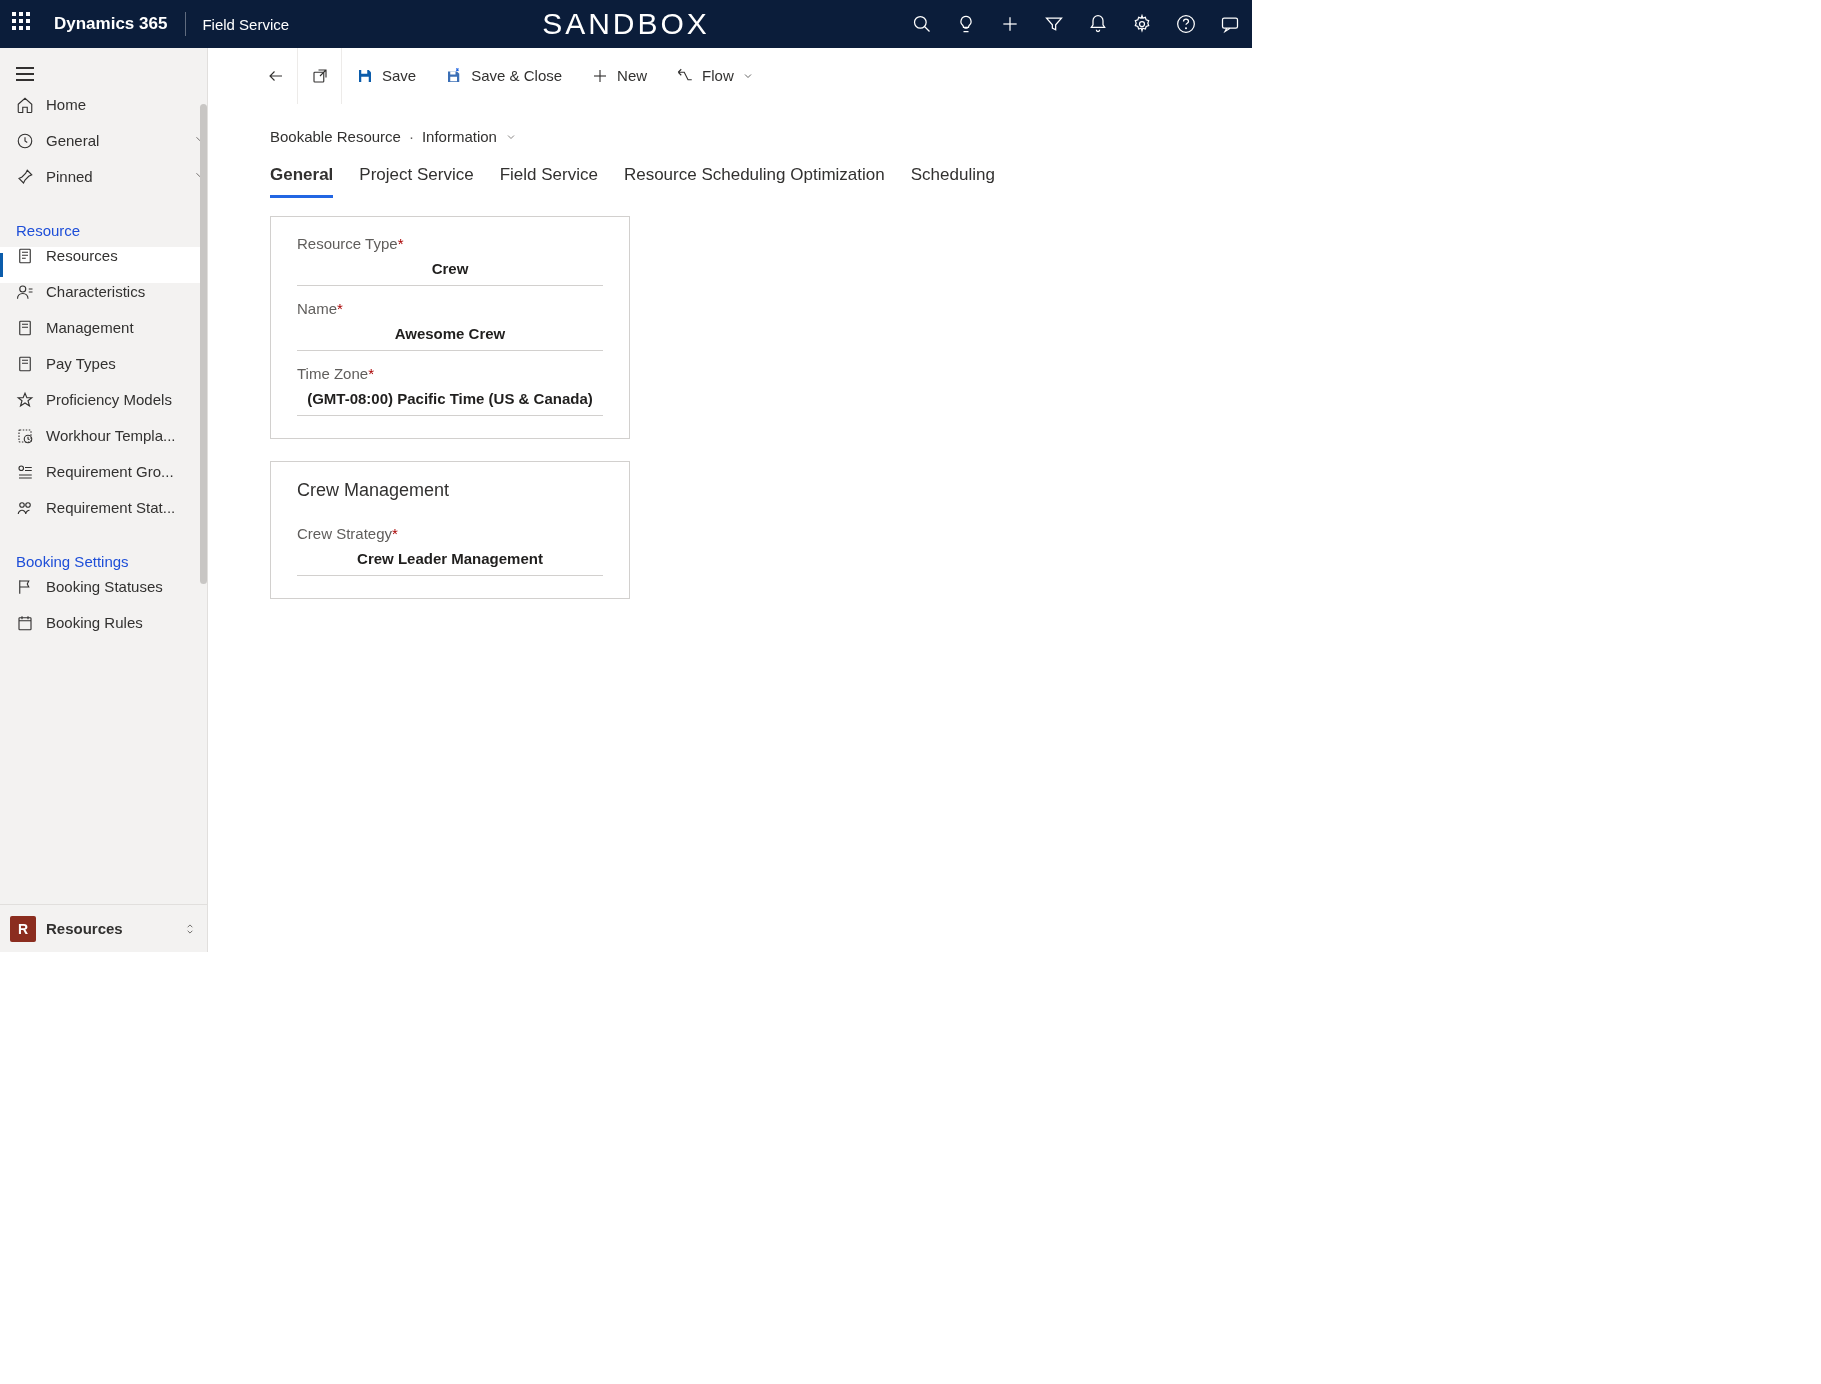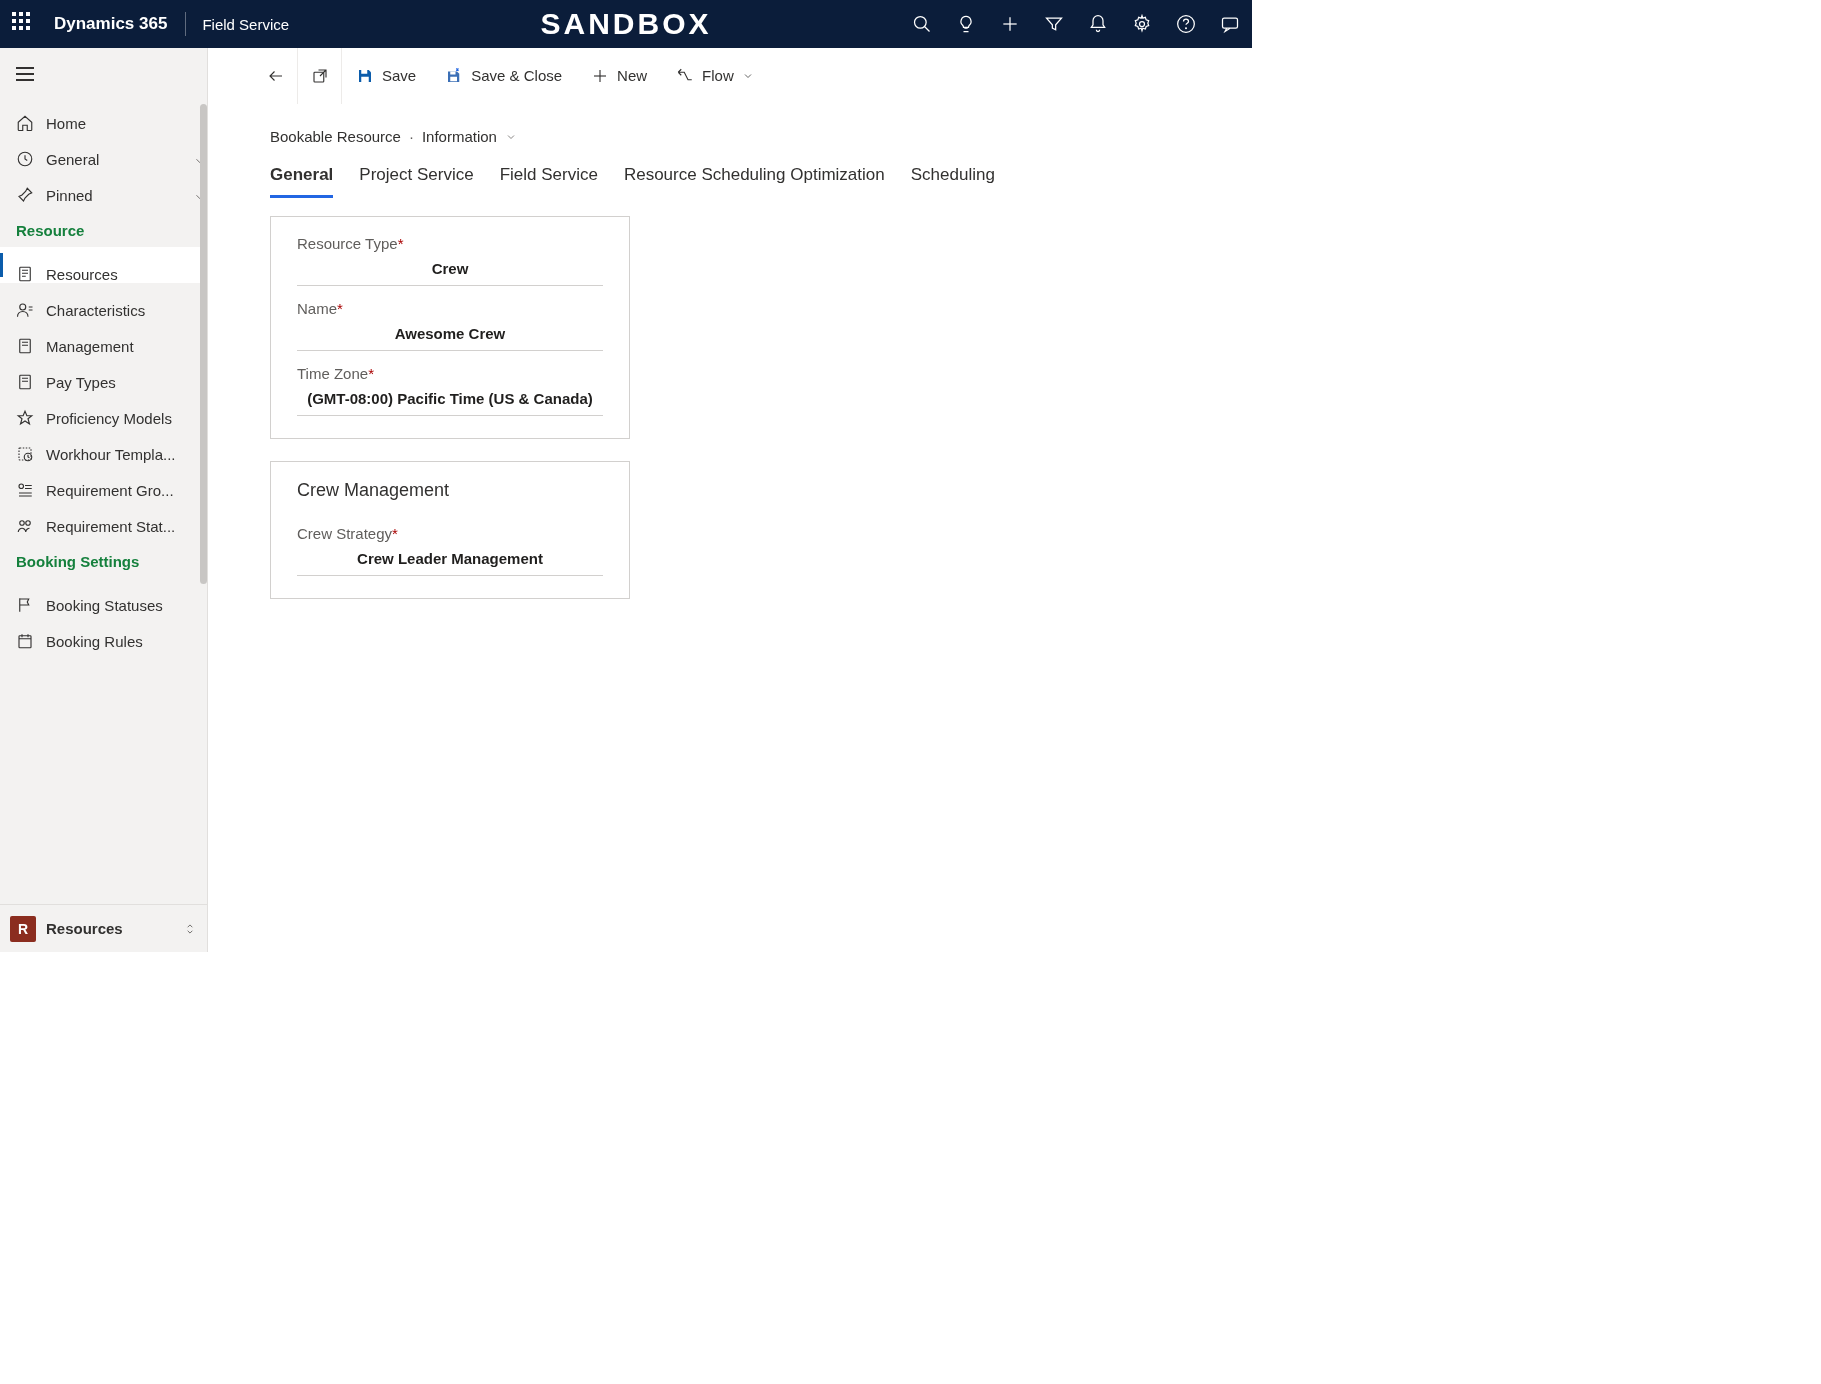--- a/index.html
+++ b/index.html
@@ -46,21 +46,21 @@
     width: 1px; height: 24px; background: rgba(255,255,255,.35);
     margin-right: 16px;
   }
   .topbar .areaname {
     font-size: 15px; white-space: nowrap;
   }
   .topbar .center-title {
     position: absolute;
     left: 50%; top: 50%; transform: translate(-50%, -50%);
     font-size: 30px;
-    font-weight: 700;
+    font-weight: 400;
     letter-spacing: 3px;
     color: #fff;
     pointer-events: none;
   }
   .topbar .right-icons {
     margin-left: auto;
     display: flex;
     gap: 24px;
     align-items: center;
   }
@@ -92,21 +92,21 @@
   .sidebar .hamburger {
     height: 44px;
     display: flex; align-items: center;
     padding-left: 16px;
     cursor: pointer;
   }
   .ham-icon { width: 18px; height: 14px; }
   .ham-icon div { height: 2px; background: #323130; margin-bottom: 4px; }
 
   .sb-item {
-    display: flex; align-items: flex-end;
+    display: flex; align-items: flex-start;
     height: 36px;
     padding: 0 0 0 16px;
     cursor: pointer;
     font-size: 15px;
     color: #323130;
     position: relative;
   }
   .sb-item .sb-ic { width: 18px; height: 18px; margin-right: 12px; flex: 0 0 auto; }
   .sb-item .sb-label { flex: 1; white-space: nowrap; overflow: hidden; text-overflow: ellipsis; }
   .sb-item .chev { width: 14px; height: 14px; stroke: #605e5c; fill: none; stroke-width: 1.5; }
@@ -114,22 +114,22 @@
     background: #fff;
   }
   .sb-item.selected::before {
     content: "";
     position: absolute; left: 0; top: 6px; bottom: 6px; width: 3px;
     background: #0b5cab;
   }
   .sb-group-header {
     padding: 18px 16px 8px 16px;
     font-size: 15px;
-    font-weight: 700;
-    color: #15803d;
+    font-weight: 400;
+    color: #1d4ed8;
   }
   .sidebar-scrollbar {
     position: absolute;
     right: 0; top: 0; bottom: 0;
     width: 7px;
     background: transparent;
   }
   .sidebar-scrollbar .thumb {
     position: absolute; left: 0; right: 0; top: 56px; height: 480px;
     background: #c8c6c4;

